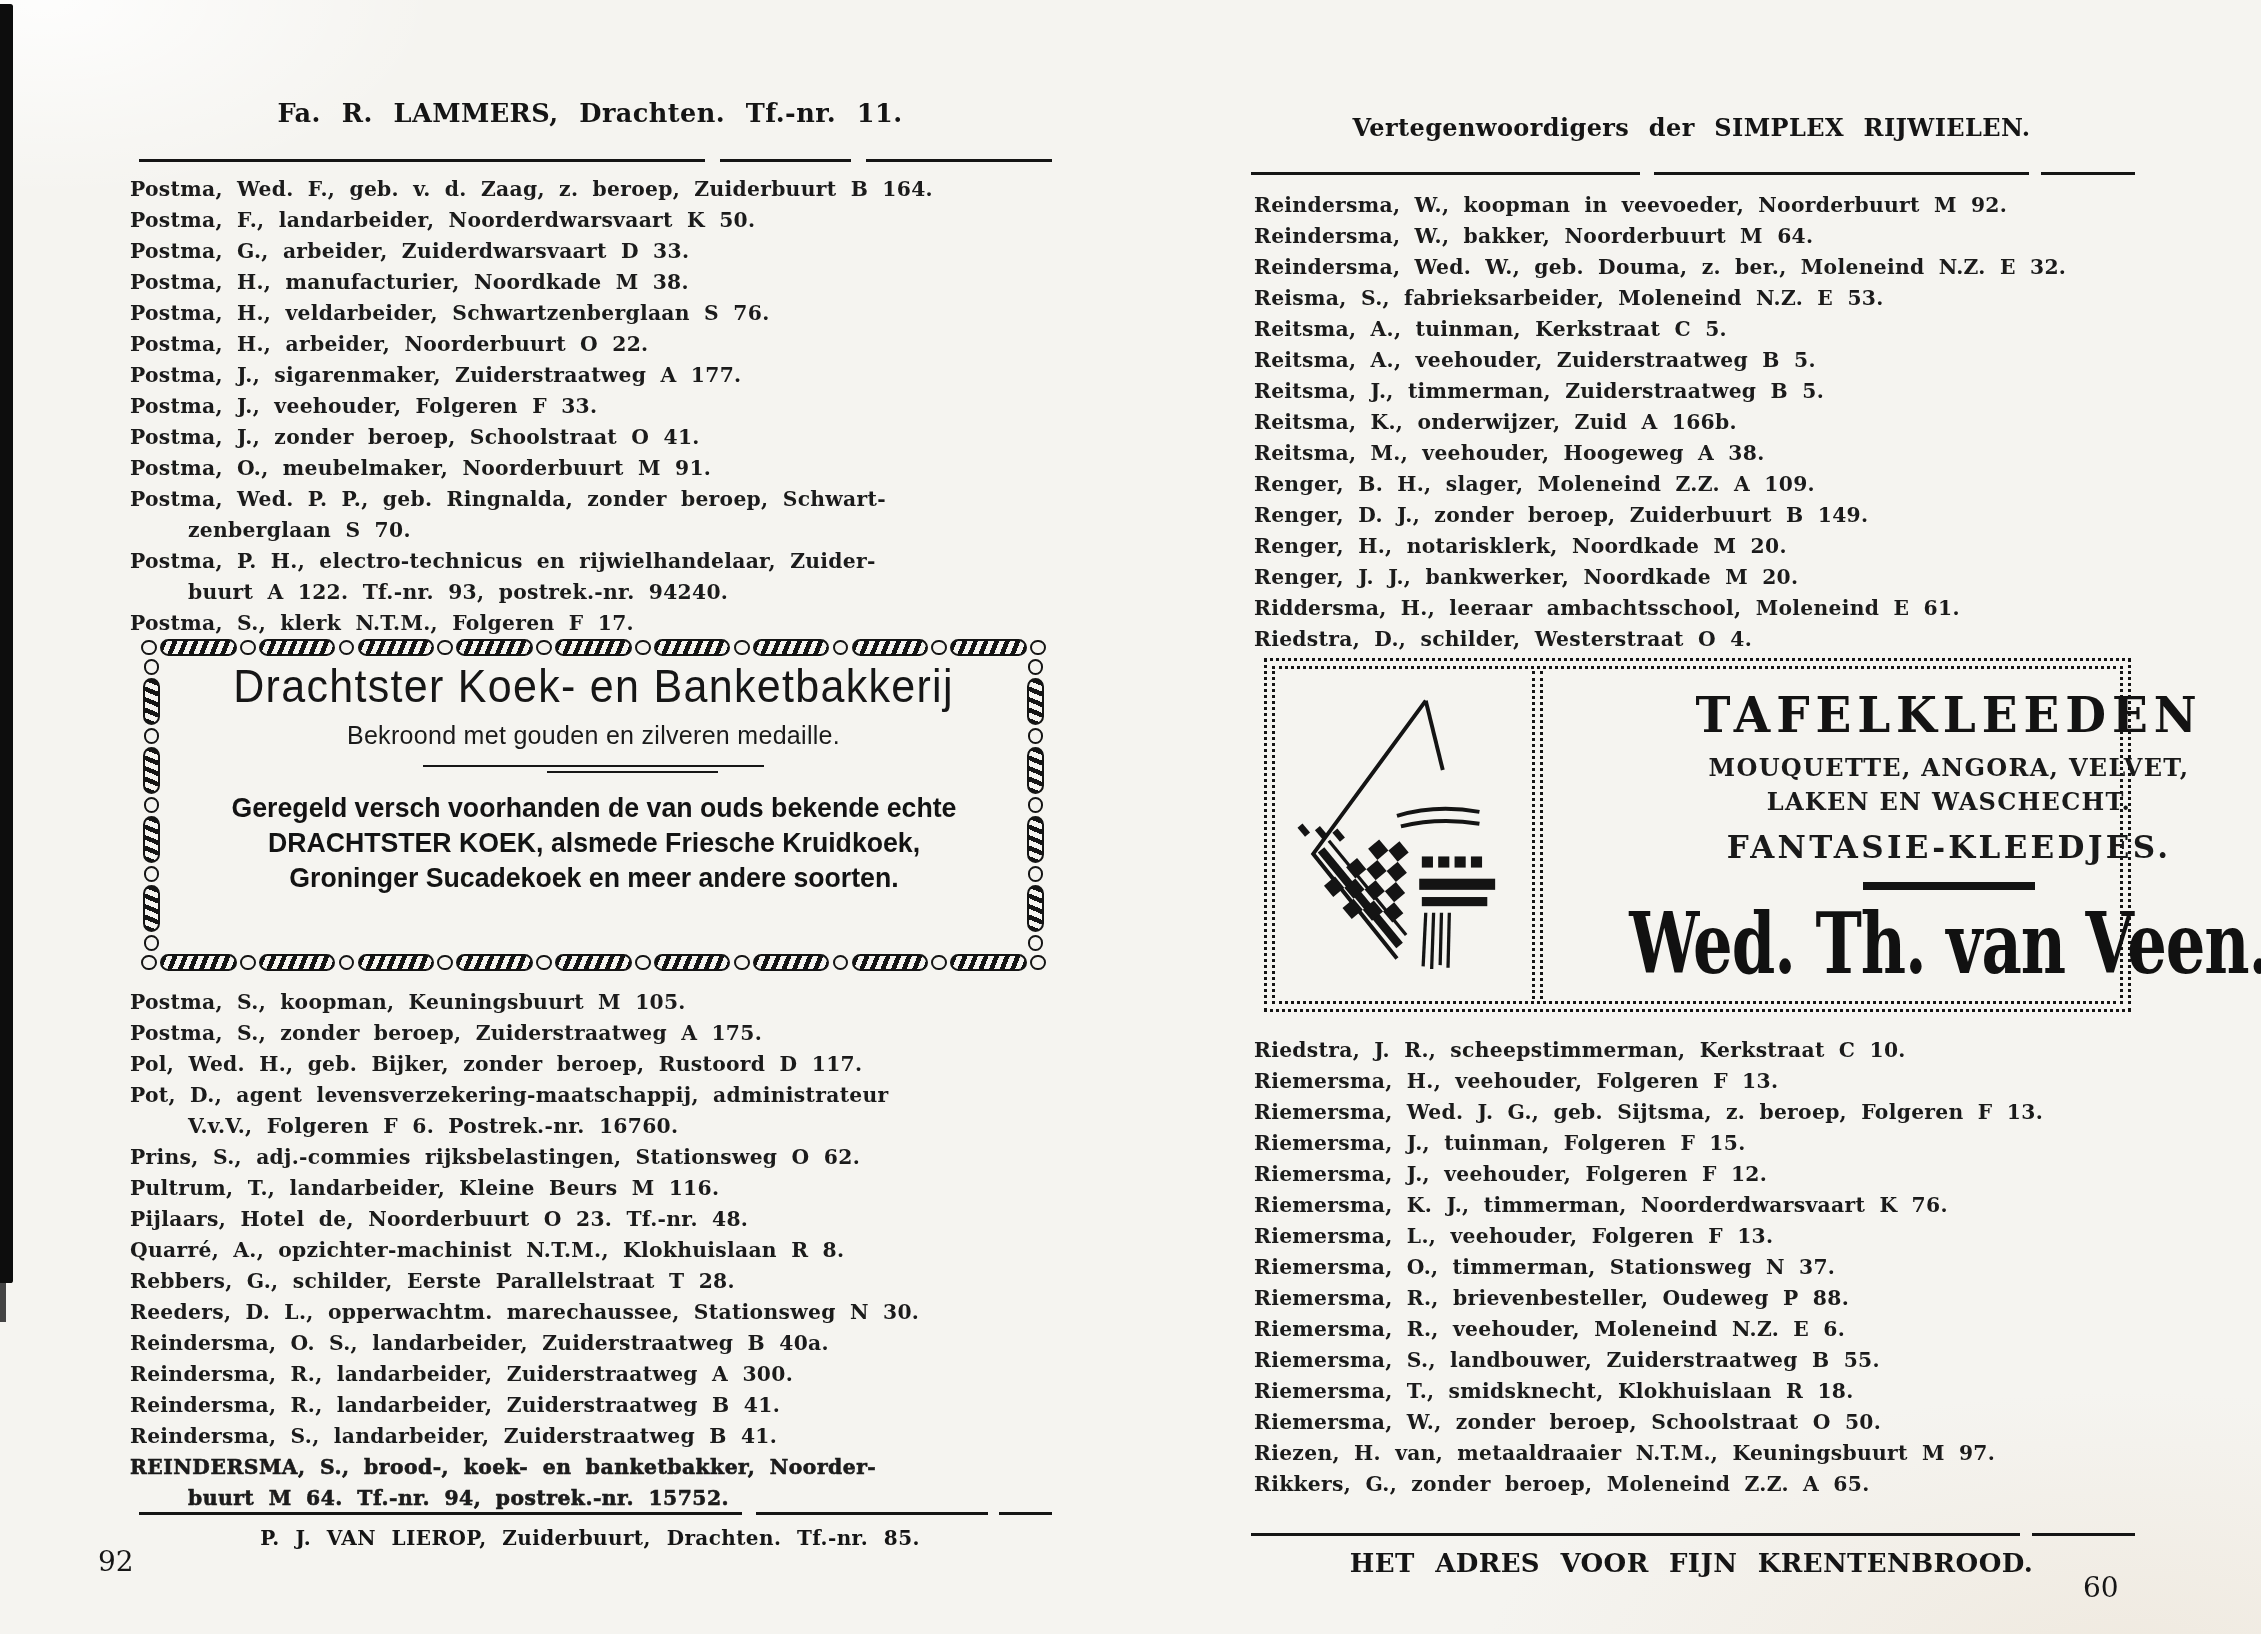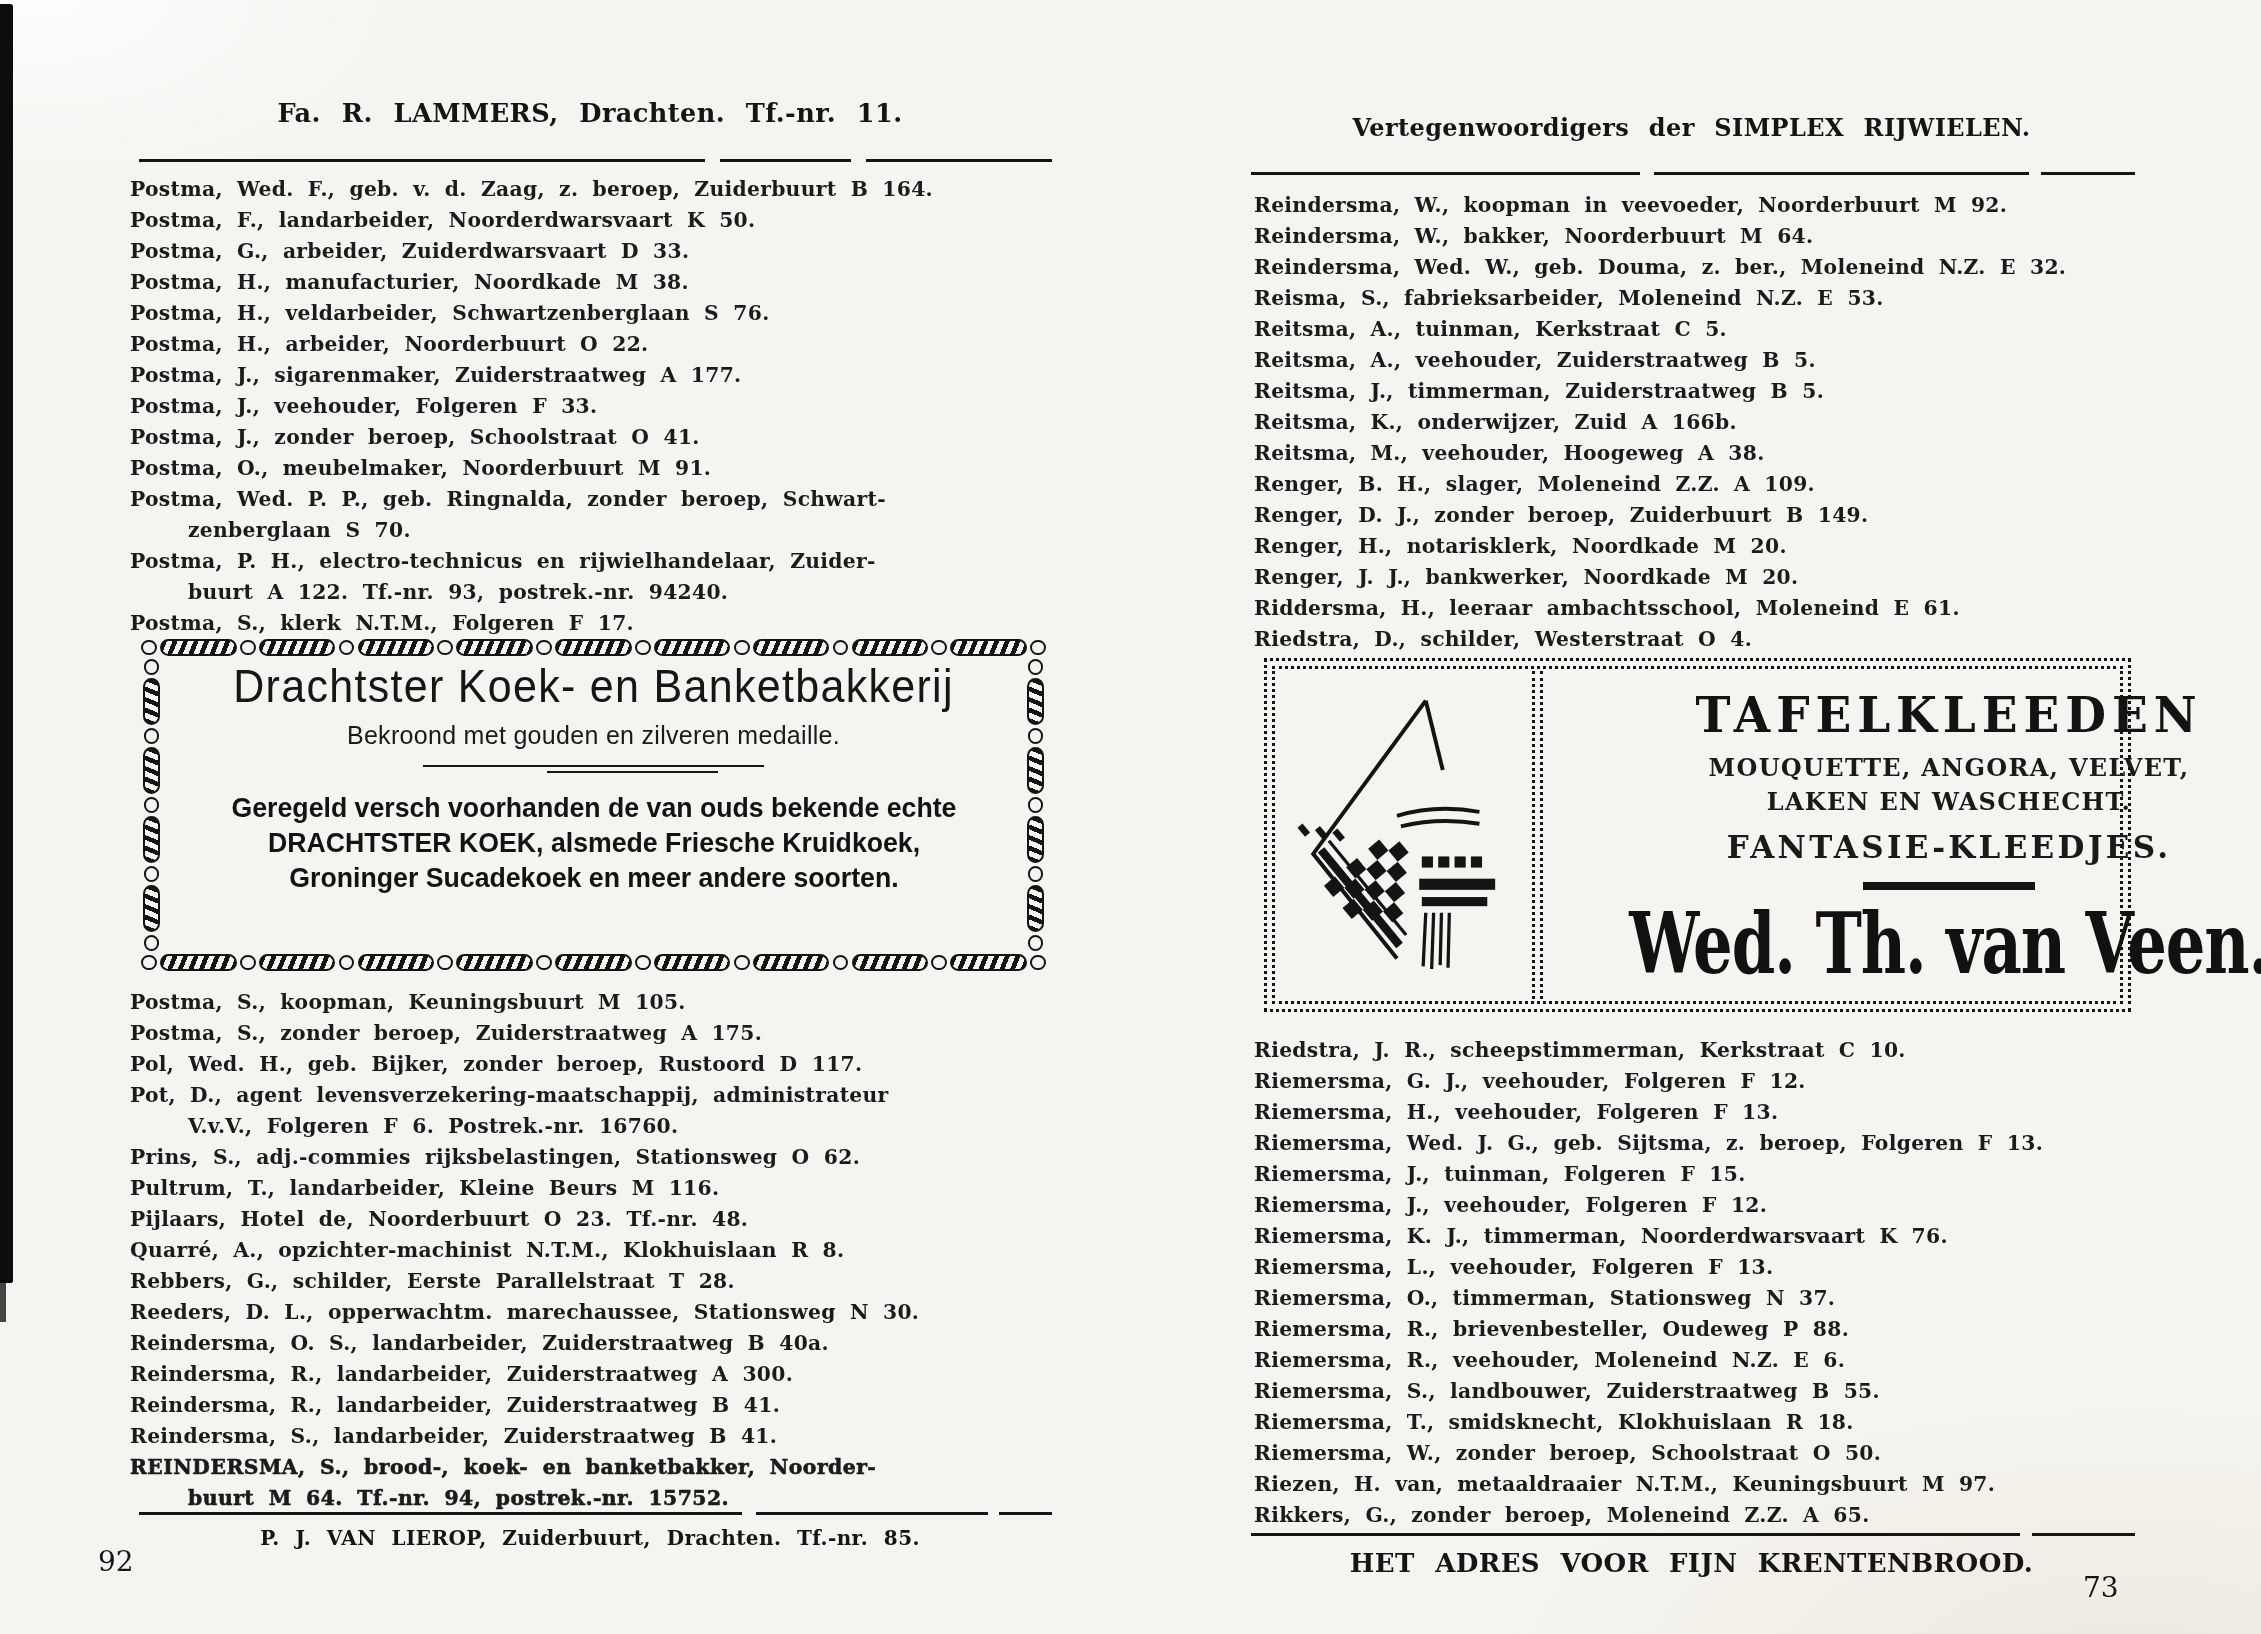--- a/index.html
+++ b/index.html
@@ -301,35 +301,34 @@
           <div class="ad2-l2">LAKEN EN WASCHECHT.</div>
           <div class="ad2-l3">FANTASIE-KLEEDJES.</div>
           <div class="ad2-bar"></div>
           <div class="ad2-name">Wed. Th. van Veen.</div>
         </div>
       </div>
     </div>
 
     <div class="entries entries-rb">
       <div class="entry">Riedstra, J. R., scheepstimmerman, Kerkstraat C 10.</div>
-      <div class="entry">Riemersma, G. J., veehouder, Folgeren F 12.</div>
       <div class="entry">Riemersma, H., veehouder, Folgeren F 13.</div>
       <div class="entry">Riemersma, Wed. J. G., geb. Sijtsma, z. beroep, Folgeren F 13.</div>
       <div class="entry">Riemersma, J., tuinman, Folgeren F 15.</div>
       <div class="entry">Riemersma, J., veehouder, Folgeren F 12.</div>
       <div class="entry">Riemersma, K. J., timmerman, Noorderdwarsvaart K 76.</div>
       <div class="entry">Riemersma, L., veehouder, Folgeren F 13.</div>
       <div class="entry">Riemersma, O., timmerman, Stationsweg N 37.</div>
       <div class="entry">Riemersma, R., brievenbesteller, Oudeweg P 88.</div>
       <div class="entry">Riemersma, R., veehouder, Moleneind N.Z. E 6.</div>
       <div class="entry">Riemersma, S., landbouwer, Zuiderstraatweg B 55.</div>
       <div class="entry">Riemersma, T., smidsknecht, Klokhuislaan R 18.</div>
       <div class="entry">Riemersma, W., zonder beroep, Schoolstraat O 50.</div>
       <div class="entry">Riezen, H. van, metaaldraaier N.T.M., Keuningsbuurt M 97.</div>
       <div class="entry">Rikkers, G., zonder beroep, Moleneind Z.Z. A 65.</div>
     </div>
 
     <div class="rule rule-rp-bottom"></div>
     <div class="page-footer pf-right">HET ADRES VOOR FIJN KRENTENBROOD.</div>
-    <div class="pagenum pn-right">73</div>
+    <div class="pagenum pn-right">60</div>
   </section>
 </div>
 
 
 </body></html>

